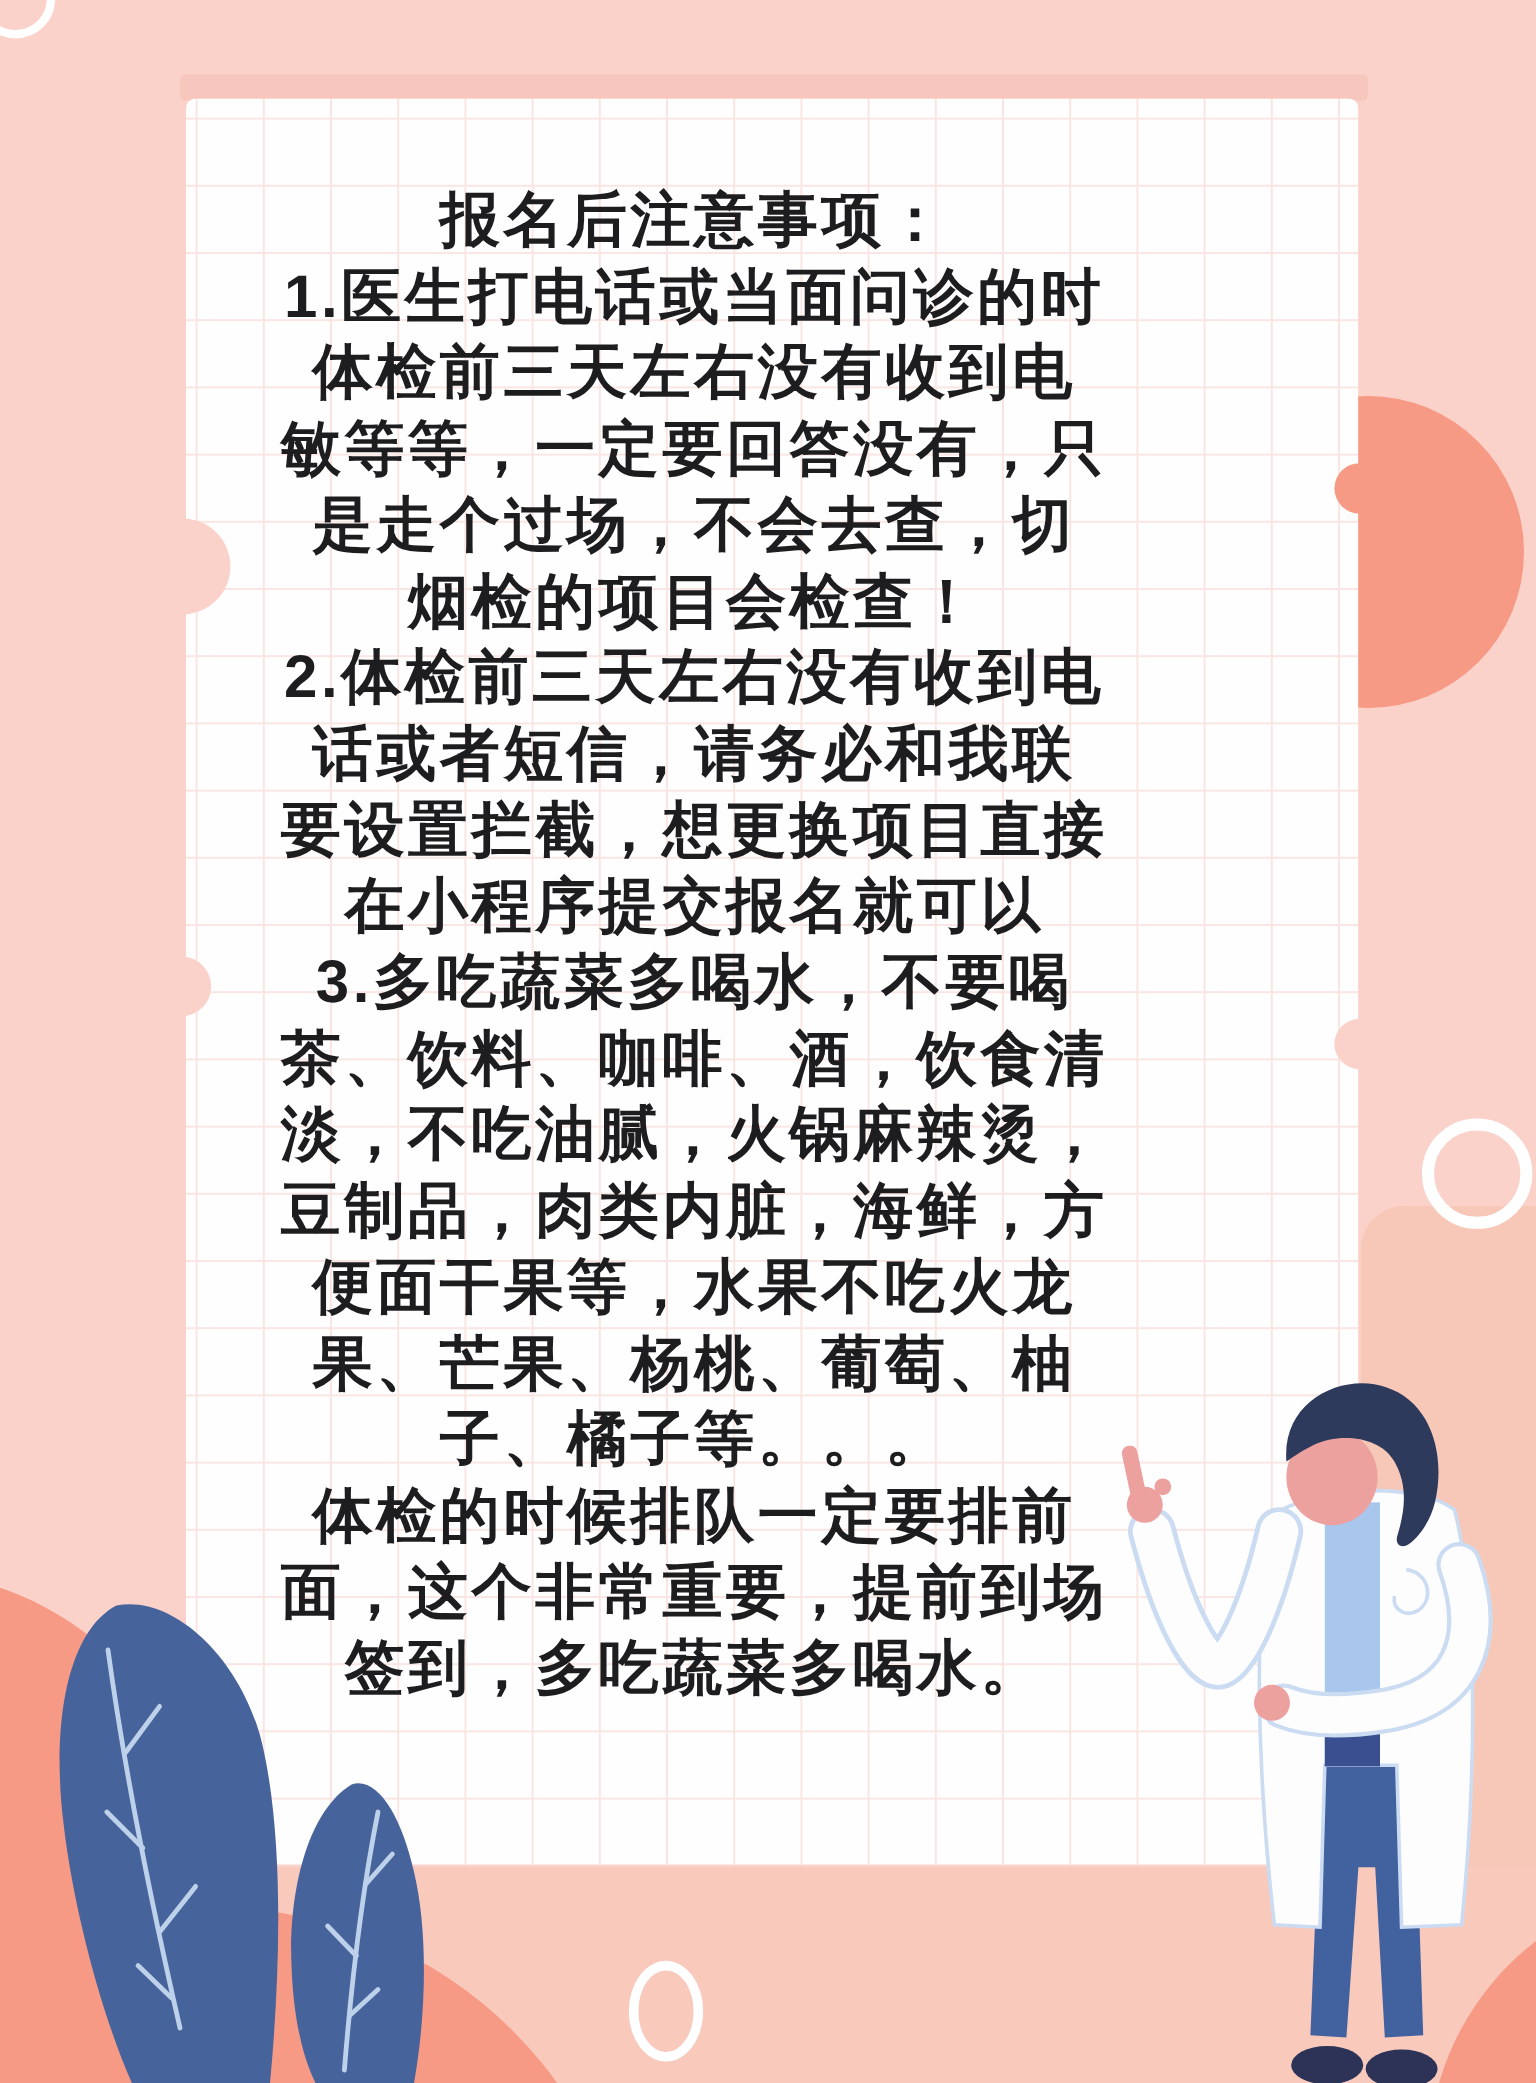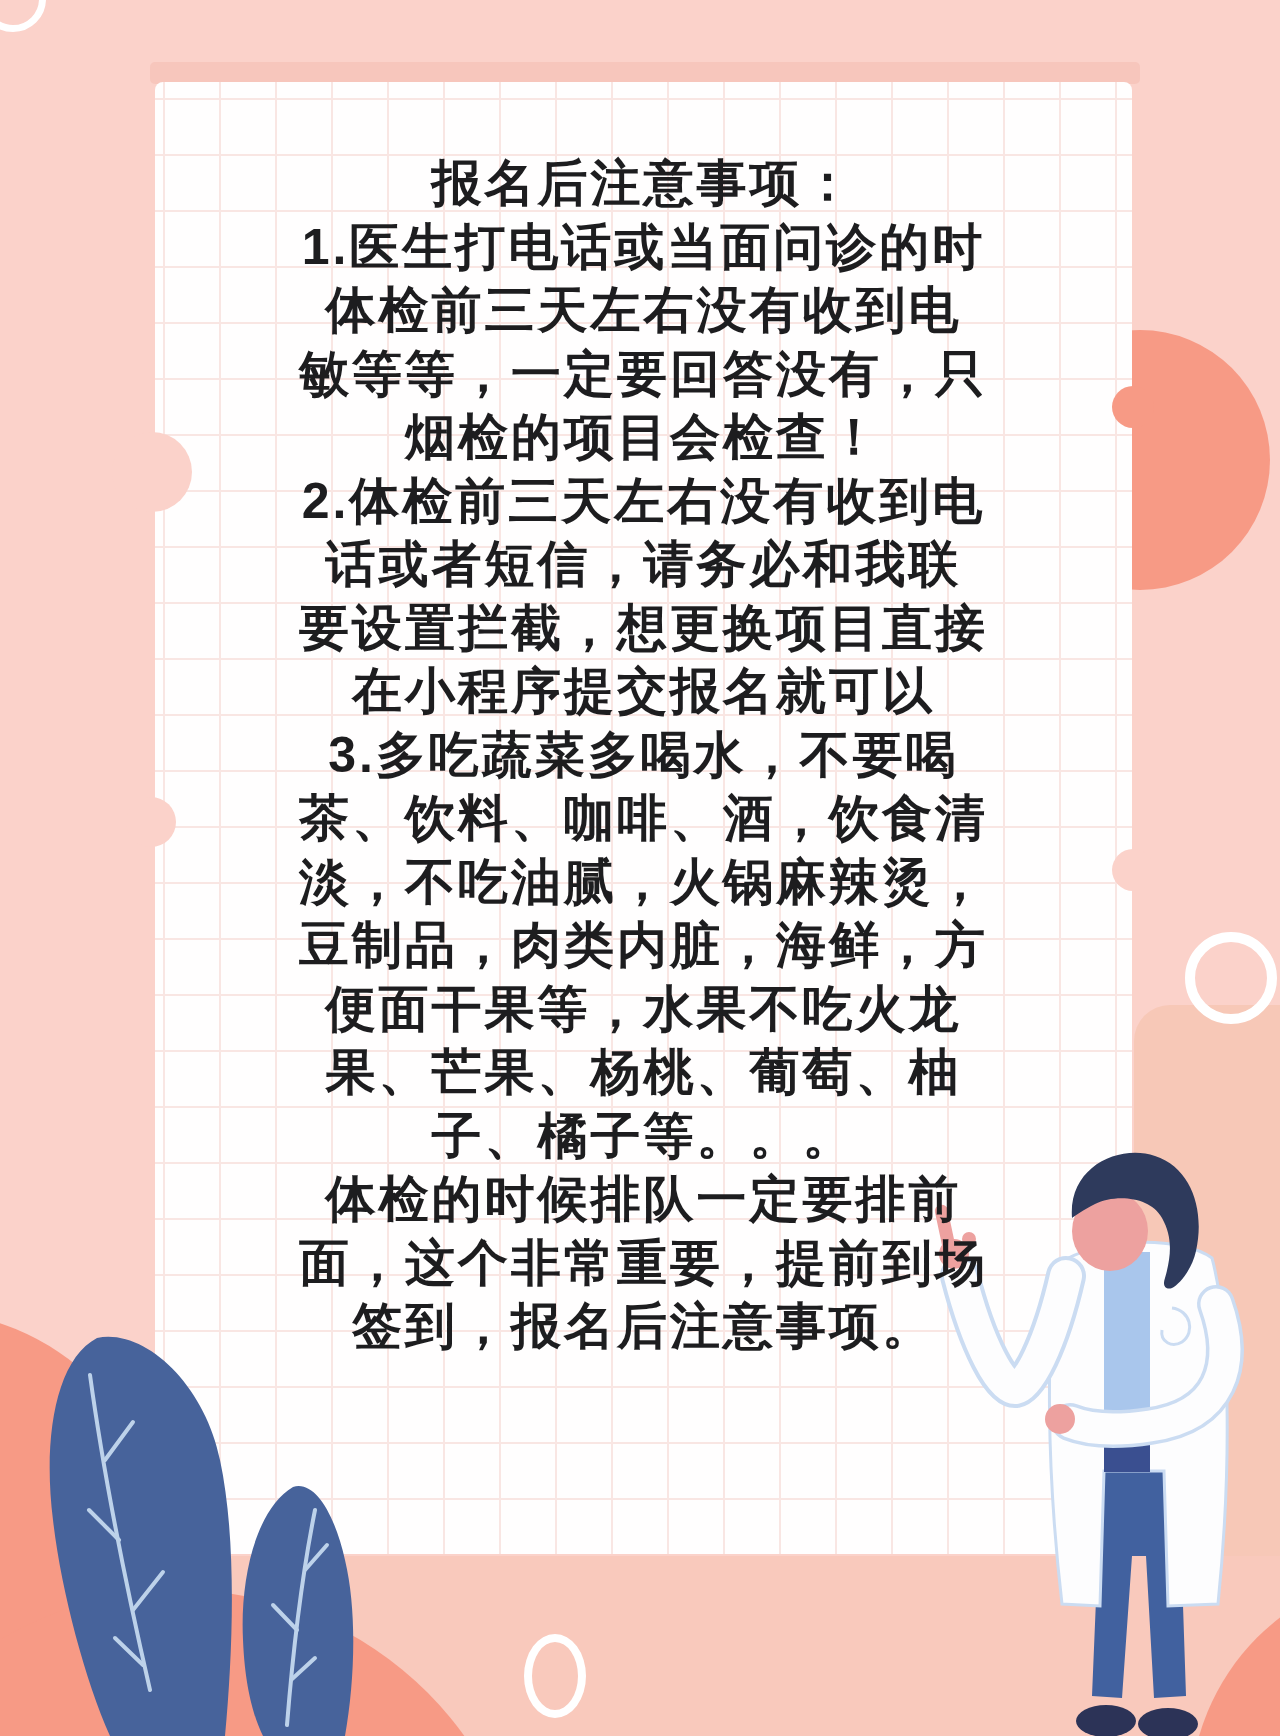--- a/index.html
+++ b/index.html
@@ -42,21 +42,21 @@
 
   .ring { border:9px solid var(--ring); background:transparent; z-index:8; }
   .ring-top-left { left:-20px; top:-34px; width:52px; height:52px; border-width:7px; }
   .ring-right    { left:1185px; top:932px; width:72px; height:72px; border-width:10px; }
   .ring-bottom   { left:524px; top:1634px; width:46px; height:68px; border-width:8px; border-radius:50%; }
 
   .figure { z-index:15; }
   .plant-svg  { left:15px;  top:1210px; }
   .doctor-svg { left:920px; top:1136px; }
 
-  .text-block { left:155px; top:152px; width:977px; text-align:center;
+  .text-block { left:155px; top:152px; width:847px; text-align:center;
     font-size:50px; line-height:63.5px; font-weight:600; letter-spacing:3px;
     color:var(--ink); z-index:20; }
   .text-block .line { white-space:nowrap; }
 </style>
 </head>
 <body>
 
 <div class="canvas">
 
   <div class="abs peach-column"></div>
@@ -117,30 +117,31 @@
     <circle cx="34" cy="118" r="15" style="fill:var(--skin)"></circle>
     <rect x="24" y="68" width="13" height="52" rx="6" transform="rotate(-12 30 118)" style="fill:var(--skin)"></rect>
     <circle cx="49" cy="103" r="7" style="fill:var(--skin)"></circle>
   </svg>
 
   <div class="abs text-block">
     <div class="line">报名后注意事项：</div>
     <div class="line">1.医生打电话或当面问诊的时</div>
     <div class="line">体检前三天左右没有收到电</div>
     <div class="line">敏等等，一定要回答没有，只</div>
+    <div class="line">是走个过场，不会去查，切</div>
     <div class="line">烟检的项目会检查！</div>
     <div class="line">2.体检前三天左右没有收到电</div>
     <div class="line">话或者短信，请务必和我联</div>
     <div class="line">要设置拦截，想更换项目直接</div>
     <div class="line">在小程序提交报名就可以</div>
     <div class="line">3.多吃蔬菜多喝水，不要喝</div>
     <div class="line">茶、饮料、咖啡、酒，饮食清</div>
     <div class="line">淡，不吃油腻，火锅麻辣烫，</div>
     <div class="line">豆制品，肉类内脏，海鲜，方</div>
     <div class="line">便面干果等，水果不吃火龙</div>
     <div class="line">果、芒果、杨桃、葡萄、柚</div>
     <div class="line">子、橘子等。。。</div>
     <div class="line">体检的时候排队一定要排前</div>
     <div class="line">面，这个非常重要，提前到场</div>
-    <div class="line">签到，报名后注意事项。</div>
+    <div class="line">签到，多吃蔬菜多喝水。</div>
   </div>
 
 </div>
 
 </body></html>

